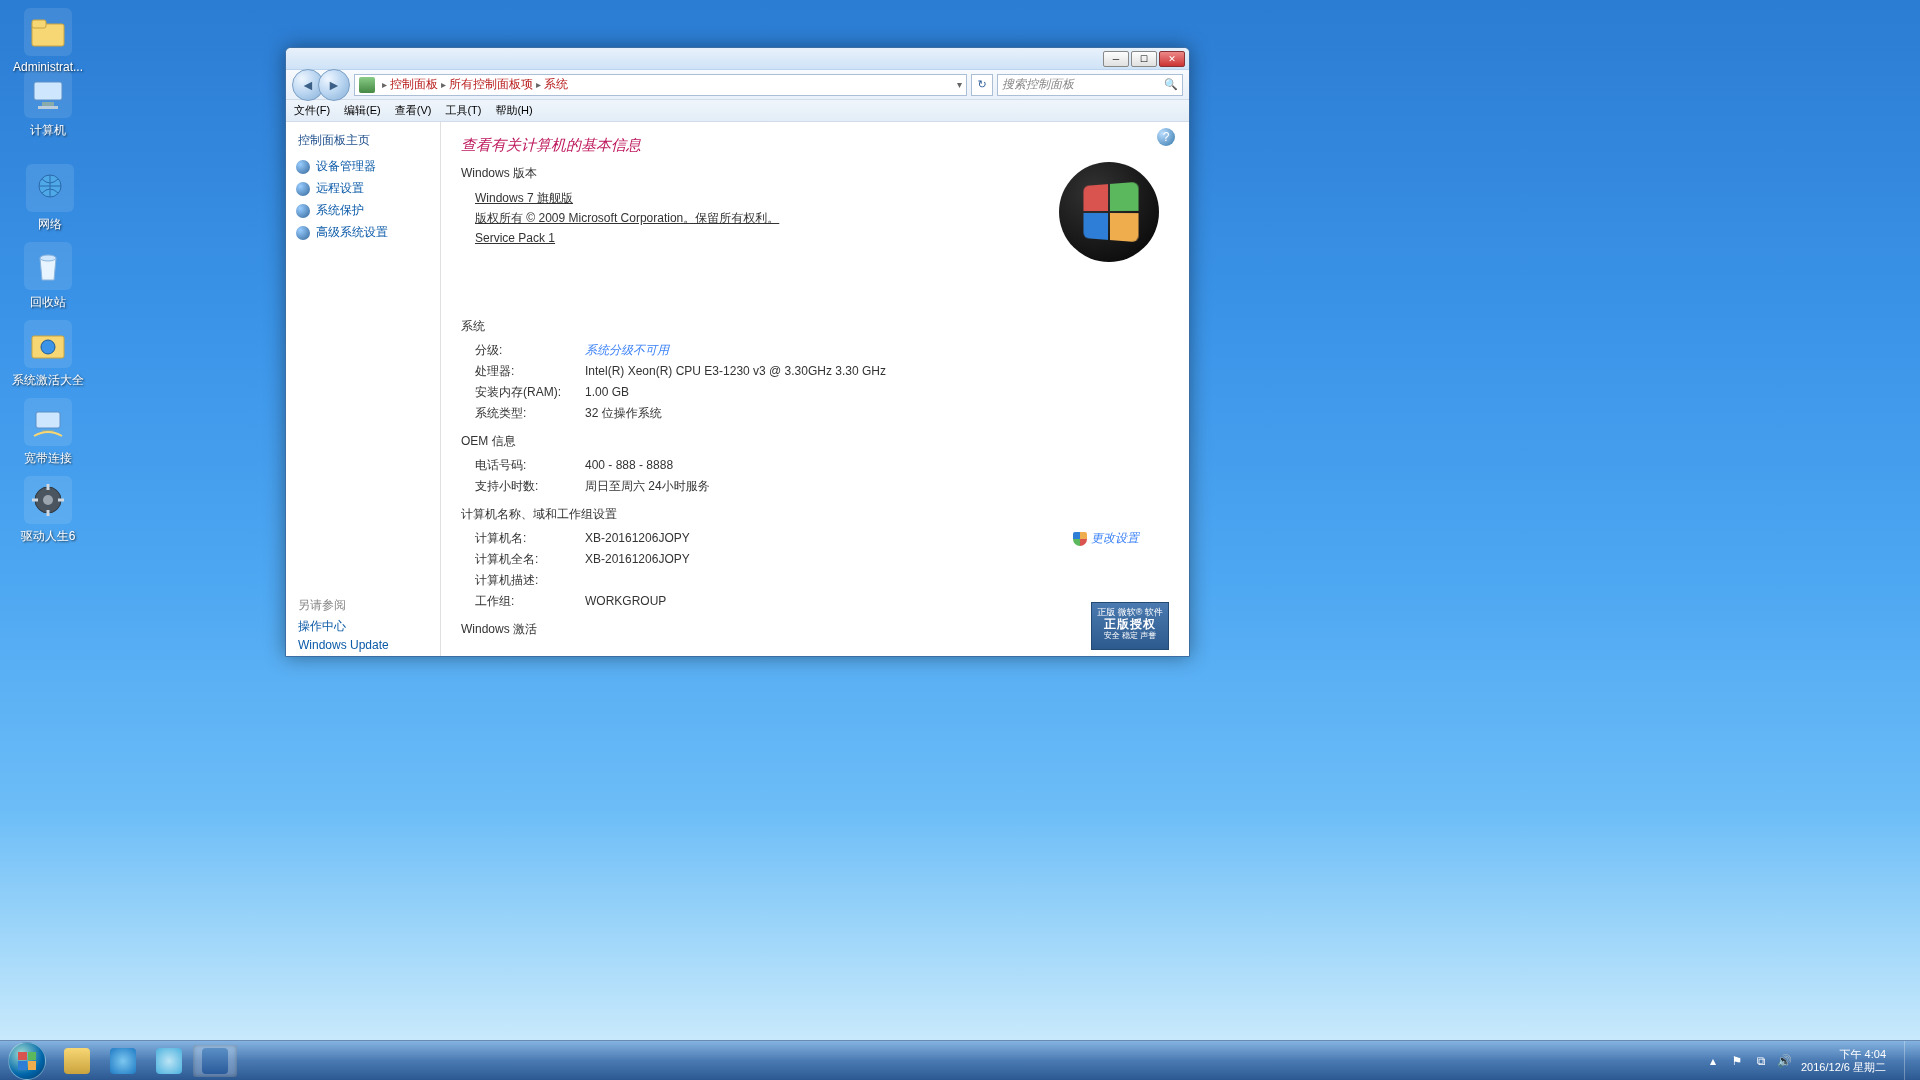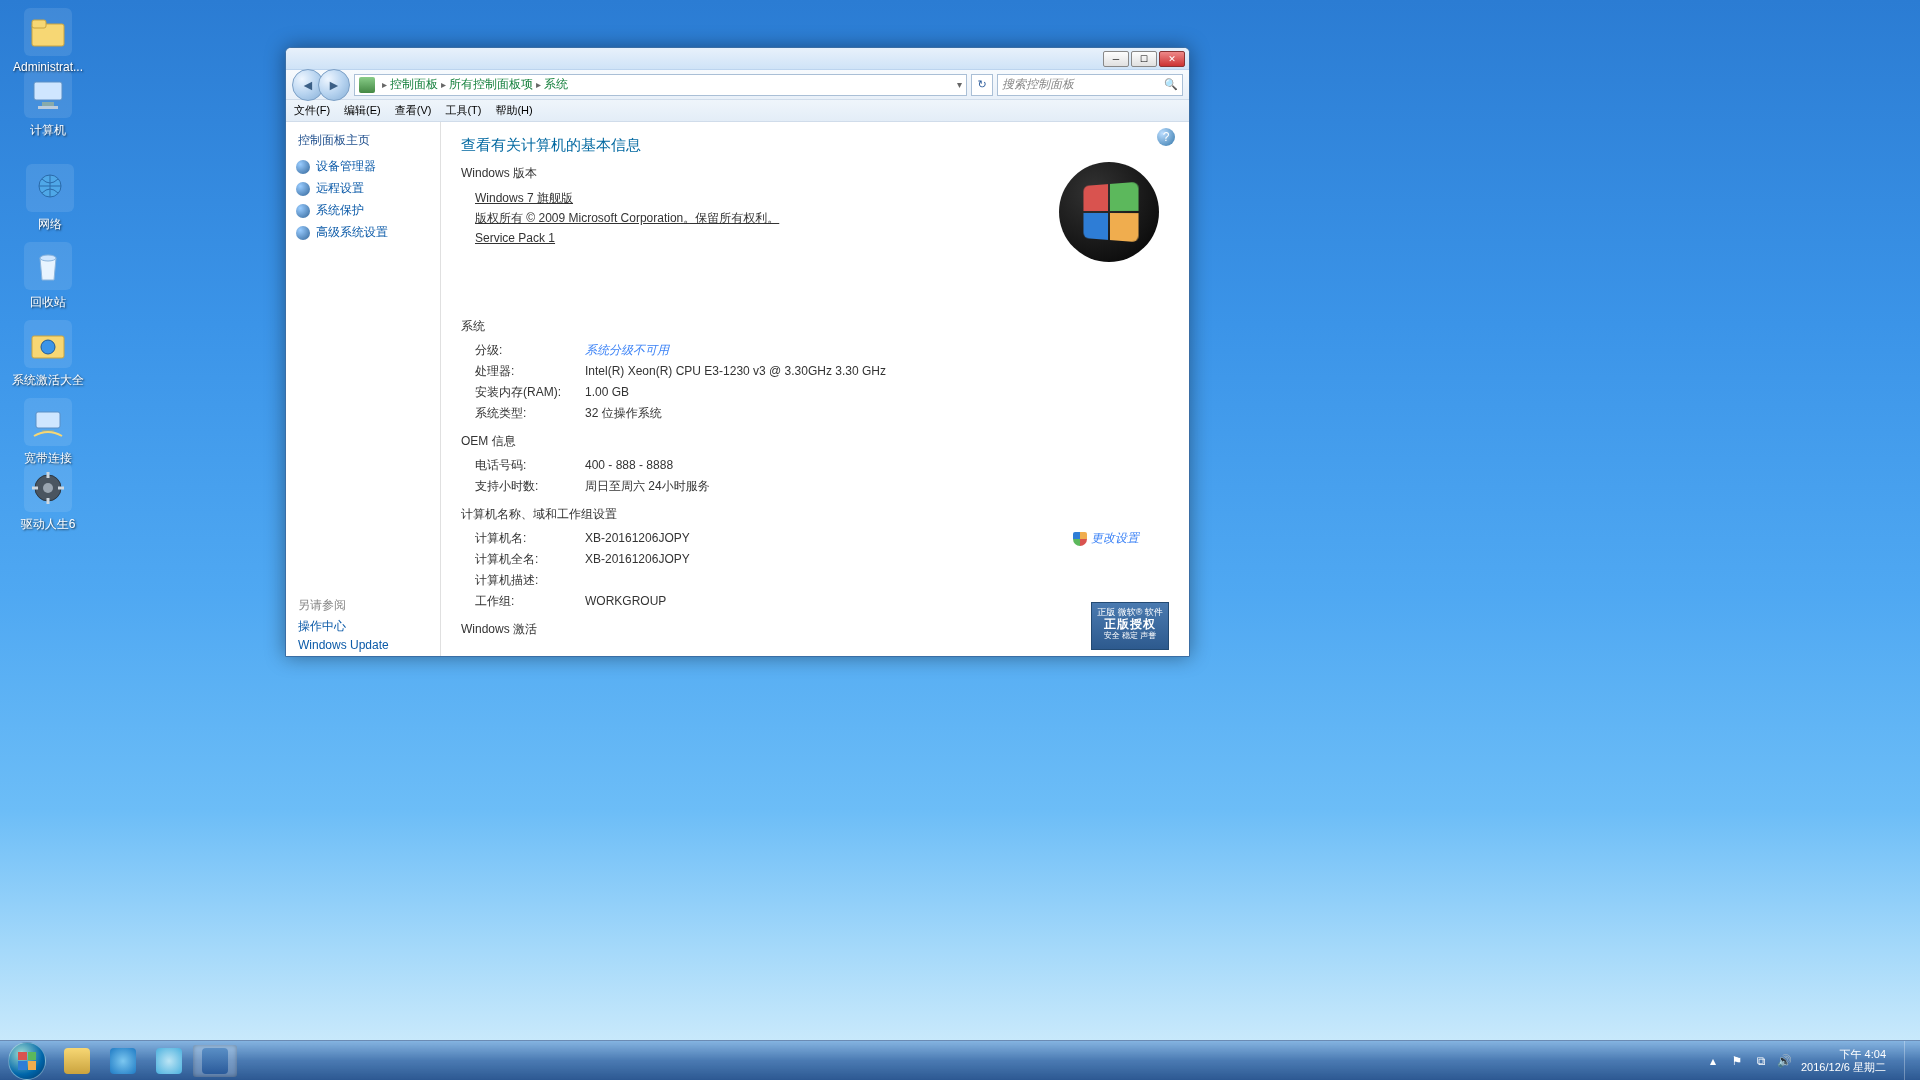--- a/index.html
+++ b/index.html
@@ -12,35 +12,35 @@
 .titlebar{height:22px;background:linear-gradient(180deg,#e8f1fb 0%,#cfe3f7 100%);display:flex;align-items:center;justify-content:flex-end;padding:0 4px;border-bottom:1px solid #bcd4ee;}
 .win-btn{width:26px;height:16px;margin-left:2px;border:1px solid #888;border-radius:2px;display:flex;align-items:center;justify-content:center;font-size:9px;background:linear-gradient(#fdfdfd,#e0e0e0);cursor:pointer;}
 .win-close{background:linear-gradient(#e88,#c33);color:#fff;border-color:#833;}
 .addrbar{height:30px;display:flex;align-items:center;padding:3px 6px;background:linear-gradient(#f7fafd,#e8f0f9);border-bottom:1px solid #d0dcea;gap:4px;}
 .nav-circ{width:32px;height:32px;border-radius:50%;background:radial-gradient(circle at 30% 30%,#eef6ff,#b8d4f0,#85aed6);border:1px solid #7ca0c6;display:flex;align-items:center;justify-content:center;color:#3b5f86;font-size:14px;cursor:pointer;}
 .nav-pair{display:flex;gap:-4px;}
 .nav-pair .nav-circ:last-child{margin-left:-6px;}
 .bc-box{flex:1;height:22px;border:1px solid #aabfd6;background:#fff;display:flex;align-items:center;font-size:12px;padding:0 4px;}
 .bc-ico{width:16px;height:16px;background:linear-gradient(#8c8,#484);border-radius:2px;margin-right:4px;}
 .bc-sep{color:#666;margin:0 3px;font-size:10px;}
-.bc-item{color:#15803d;cursor:pointer;}
+.bc-item{color:#b91c1c;cursor:pointer;}
 .bc-refresh{width:22px;height:22px;border:1px solid #aabfd6;background:#fff;display:flex;align-items:center;justify-content:center;font-size:11px;color:#2a5a9a;cursor:pointer;}
 .search-box{width:186px;height:22px;border:1px solid #aabfd6;background:#fff;display:flex;align-items:center;padding:0 4px;font-size:12px;color:#888;font-style:italic;}
 .search-box::after{content:"🔍";margin-left:auto;font-style:normal;font-size:11px;}
 .menubar{height:22px;background:linear-gradient(#eff5fb,#e3edf7);border-bottom:1px solid #d0dcea;display:flex;align-items:center;padding:0 8px;font-size:11px;gap:14px;}
 .menubar span{cursor:pointer;}
 .body-area{display:flex;height:calc(100% - 74px);}
 .sidebar{width:155px;background:#fff;border-right:1px solid #e0e0e0;padding:10px 6px;font-size:12px;}
 .sb-head{color:#1e4e8c;margin:0 6px 8px 6px;font-size:12px;}
 .sb-link{display:flex;align-items:center;gap:6px;color:#0b5aa8;margin:3px 2px;padding:1px 2px;cursor:pointer;}
 .sb-bullet{width:14px;height:14px;border-radius:50%;background:radial-gradient(circle at 30% 30%,#9cf,#369);flex-shrink:0;}
 .sb-also{color:#888;margin:6px 6px 4px 6px;}
 .sb-also-link{color:#0b5aa8;margin:3px 6px;cursor:pointer;}
 .content{flex:1;padding:14px 20px 10px 20px;overflow-y:auto;font-size:12px;color:#333;position:relative;}
-.content h2{color:#0369a1;font-weight:normal;font-size:15px;margin-bottom:10px;}
+.content h2{color:#be185d;font-weight:normal;font-size:15px;margin-bottom:10px;font-style:italic;}
 .sect-head{color:#333;margin:10px 0 6px 0;font-size:12px;}
 .indent{margin-left:14px;line-height:20px;text-decoration:underline;}
 .row{display:flex;margin:2px 0 2px 14px;line-height:19px;}
 .row .k{width:110px;}
 .row .v{flex:1;}
 .link{color:#3b82f6;cursor:pointer;font-style:italic;}
 .help-ico{position:absolute;right:14px;top:6px;width:18px;height:18px;border-radius:50%;background:radial-gradient(circle at 30% 30%,#bdf,#37a);color:#fff;font-size:12px;display:flex;align-items:center;justify-content:center;cursor:pointer;}
 .winlogo{position:absolute;right:30px;top:40px;width:100px;height:100px;border-radius:50%;background:radial-gradient(circle at 35% 30%,#333 0%,#111 70%,#000 100%);display:flex;align-items:center;justify-content:center;}
 .winlogo-inner{width:56px;height:56px;display:grid;grid-template-columns:1fr 1fr;grid-template-rows:1fr 1fr;gap:2px;transform:perspective(80px) rotateY(-12deg);}
 .winlogo-inner div:nth-child(1){background:#d9534f;border-top-left-radius:6px;}
@@ -123,21 +123,21 @@
   <div class="desktop-icon" style="left:10px;top:398px">
     <div class="ico">
         <svg width="40" height="40">
           <rect x="8" y="10" width="24" height="16" rx="2" fill="#cfe6ff" stroke="#5a8fc6"></rect>
           <rect x="14" y="28" width="12" height="3" fill="#8aa"></rect>
           <path d="M6 34 q14 -8 28 0" stroke="#f7d774" stroke-width="2" fill="none"></path>
         </svg>
       </div>
     <div class="lbl">宽带连接</div>
   </div>
-  <div class="desktop-icon" style="left:10px;top:464px">
+  <div class="desktop-icon" style="left:10px;top:476px">
     <div class="ico">
         <svg width="40" height="40">
           <circle cx="20" cy="20" r="13" fill="#4a5560" stroke="#2a3540"></circle>
           <circle cx="20" cy="20" r="5" fill="#9aa5b0"></circle>
           <g stroke="#cfd8e0" stroke-width="3">
             <line x1="20" y1="4" x2="20" y2="10"></line>
             <line x1="20" y1="30" x2="20" y2="36"></line>
             <line x1="4" y1="20" x2="10" y2="20"></line>
             <line x1="30" y1="20" x2="36" y2="20"></line>
           </g>

